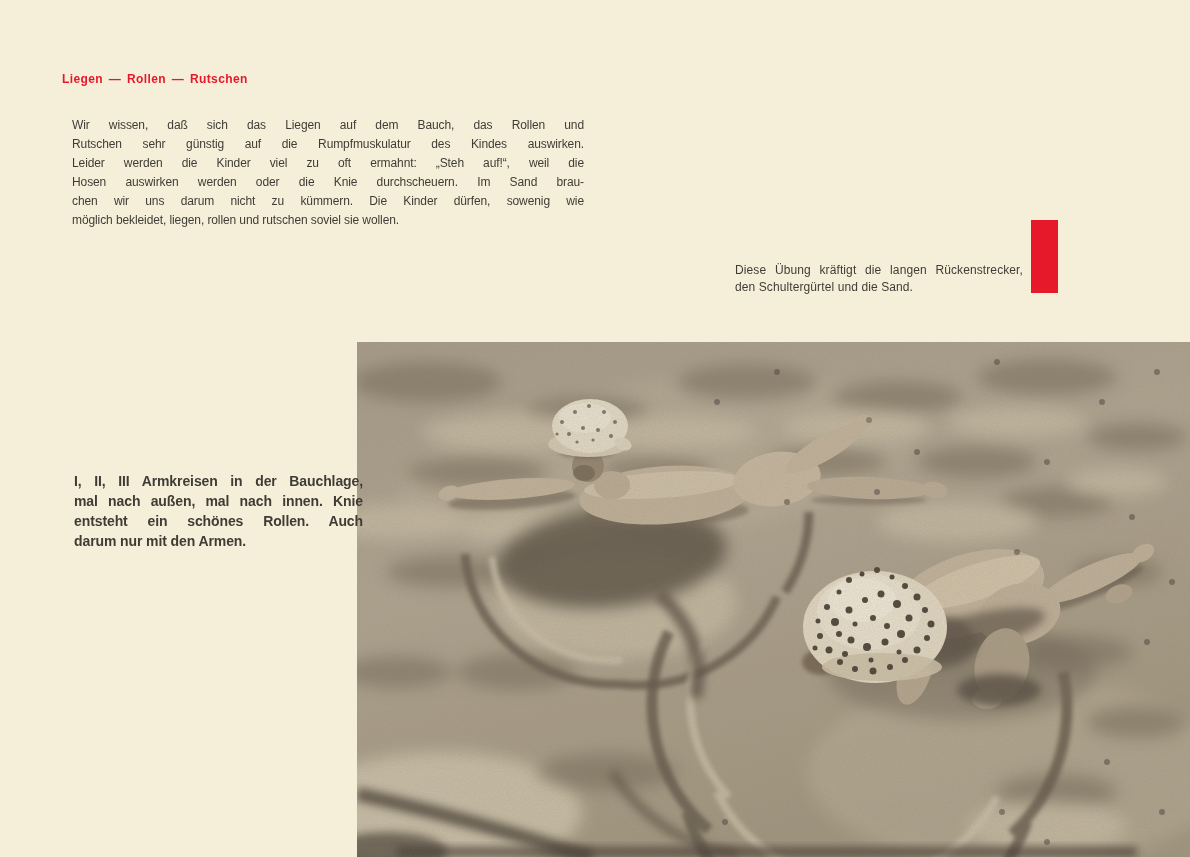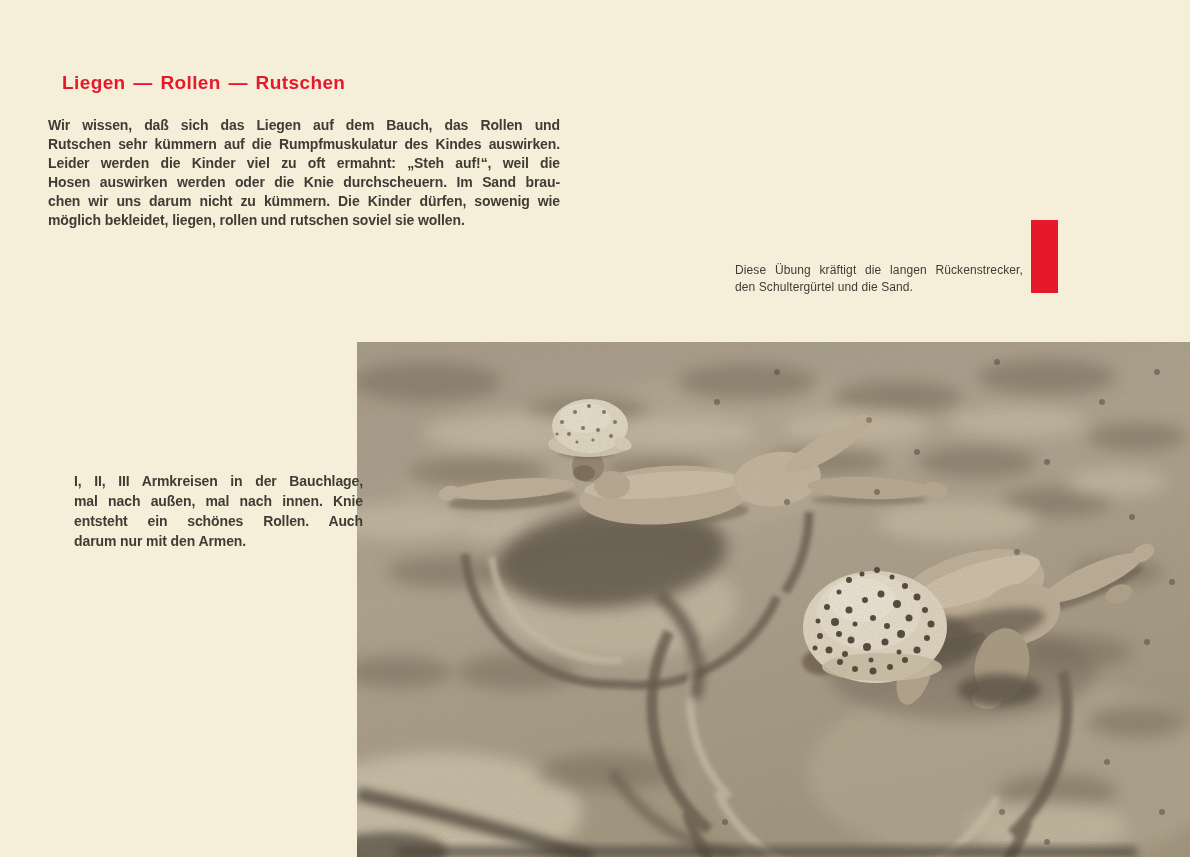--- a/index.html
+++ b/index.html
@@ -13,34 +13,34 @@
     height: 857px;
     background: #f5efda;
     color: #403c35;
     overflow: hidden;
   }
   .heading {
     position: absolute;
     left: 62px;
     top: 72px;
     margin: 0;
-    font-size: 19px;
+    font-size: 12px;
     font-weight: bold;
     letter-spacing: 0.4px;
     word-spacing: 2px;
     color: #e6192b;
     white-space: nowrap;
   }
   .intro {
     position: absolute;
-    left: 48px;
+    left: 72px;
     top: 116px;
     width: 512px;
-    font-size: 14px;
-    font-weight: bold;
+    font-size: 12px;
+    font-weight: normal;
     line-height: 19px;
     letter-spacing: -0.1px;
   }
   .jline {
     text-align: justify;
     text-align-last: justify;
   }
   .jline.last {
     text-align-last: left;
   }
@@ -85,21 +85,21 @@
 </style>
 </head>
 <body style="background: rgb(245, 239, 218);">
 
 <div class="page" style="background: rgb(245, 239, 218); color: rgb(64, 60, 53);">
 
   <h1 class="heading" style="color: rgb(230, 25, 43);">Liegen — Rollen — Rutschen</h1>
 
   <div class="intro">
     <div class="jline">Wir wissen, daß sich das Liegen auf dem Bauch, das Rollen und</div>
-    <div class="jline">Rutschen sehr kümmern auf die Rumpfmuskulatur des Kindes auswirken.</div>
+    <div class="jline">Rutschen sehr günstig auf die Rumpfmuskulatur des Kindes auswirken.</div>
     <div class="jline">Leider werden die Kinder viel zu oft ermahnt: „Steh auf!“, weil die</div>
     <div class="jline">Hosen auswirken werden oder die Knie durchscheuern. Im Sand brau-</div>
     <div class="jline">chen wir uns darum nicht zu kümmern. Die Kinder dürfen, sowenig wie</div>
     <div class="jline last">möglich bekleidet, liegen, rollen und rutschen soviel sie wollen.</div>
   </div>
 
   <div class="note">
     <div class="jline">Diese Übung kräftigt die langen Rückenstrecker,</div>
     <div class="jline last">den Schultergürtel und die Sand.</div>
   </div>

